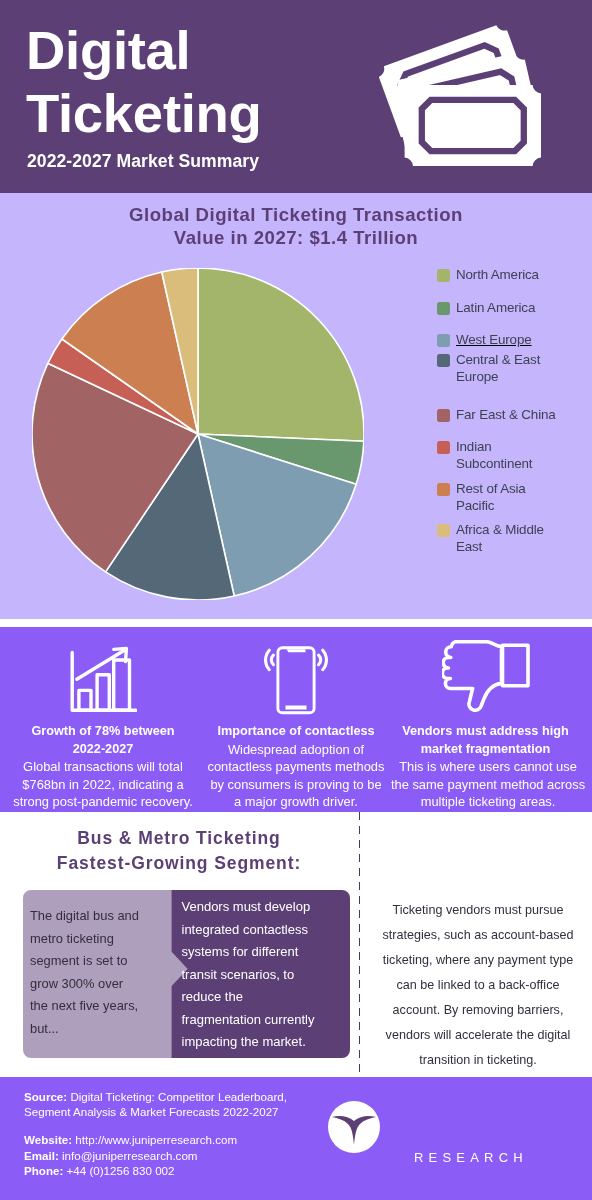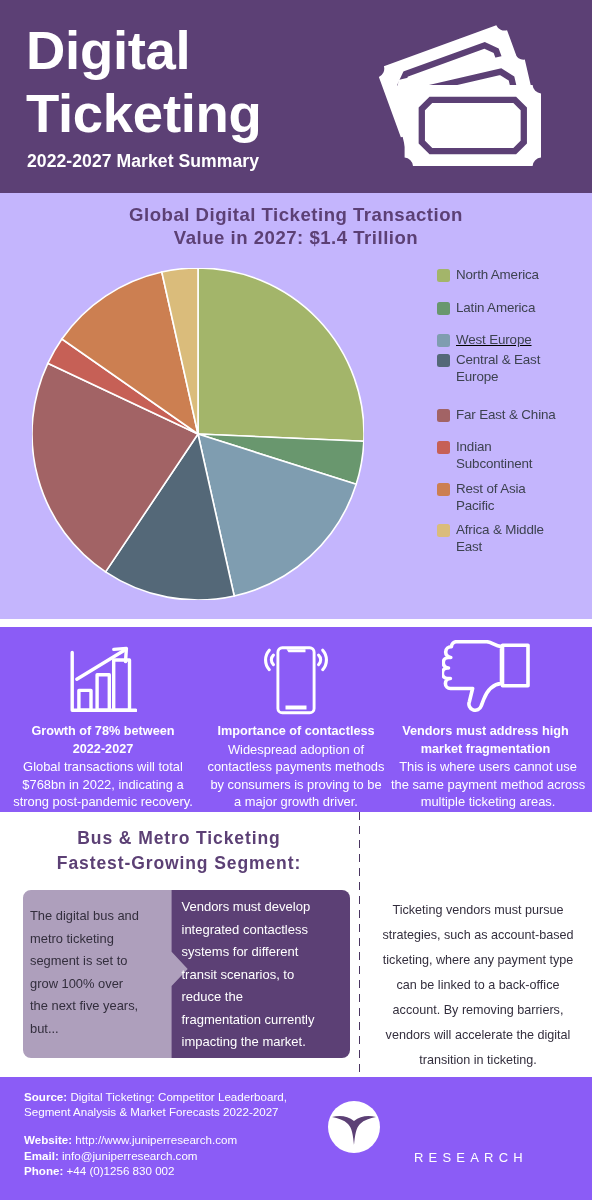--- a/index.html
+++ b/index.html
@@ -225,21 +225,21 @@
   <div class="box-dark"></div>
   <div class="box-light">
     <svg viewBox="0 0 165 168" width="165" height="168" style="overflow:visible">
       <path d="M8 0 L148.6 0 L148.6 61.75 L164.7 79 L148.6 95.9 L148.6 168 L8 168
                A8 8 0 0 1 0 160 L0 8 A8 8 0 0 1 8 0 Z" fill="#AE9FBC"></path>
     </svg>
   </div>
   <div class="box-light-tx">The digital bus and
 metro ticketing
 segment is set to
-grow 100% over
+grow 300% over
 the next five years,
 but...</div>
   <div class="box-dark-tx">Vendors must develop
 integrated contactless
 systems for different
 transit scenarios, to
 reduce the
 fragmentation currently
 impacting the market.</div>
   <div class="seg-right">Ticketing vendors must pursue strategies, such as account-based ticketing, where any payment type can be linked to a back-office account. By removing barriers, vendors will accelerate the digital transition in ticketing.</div>

